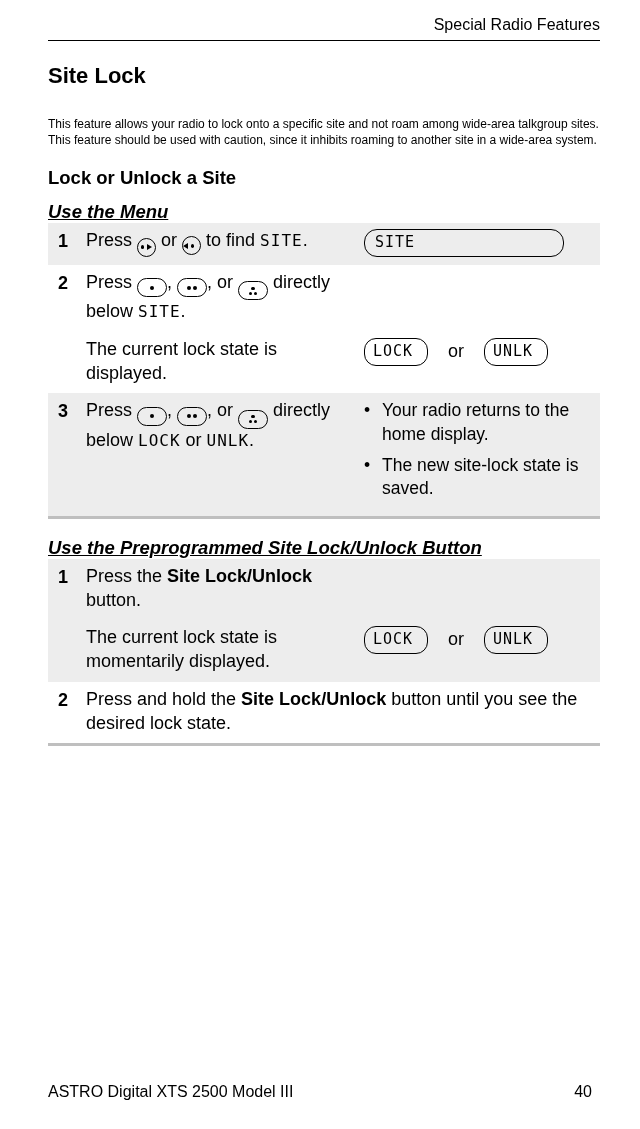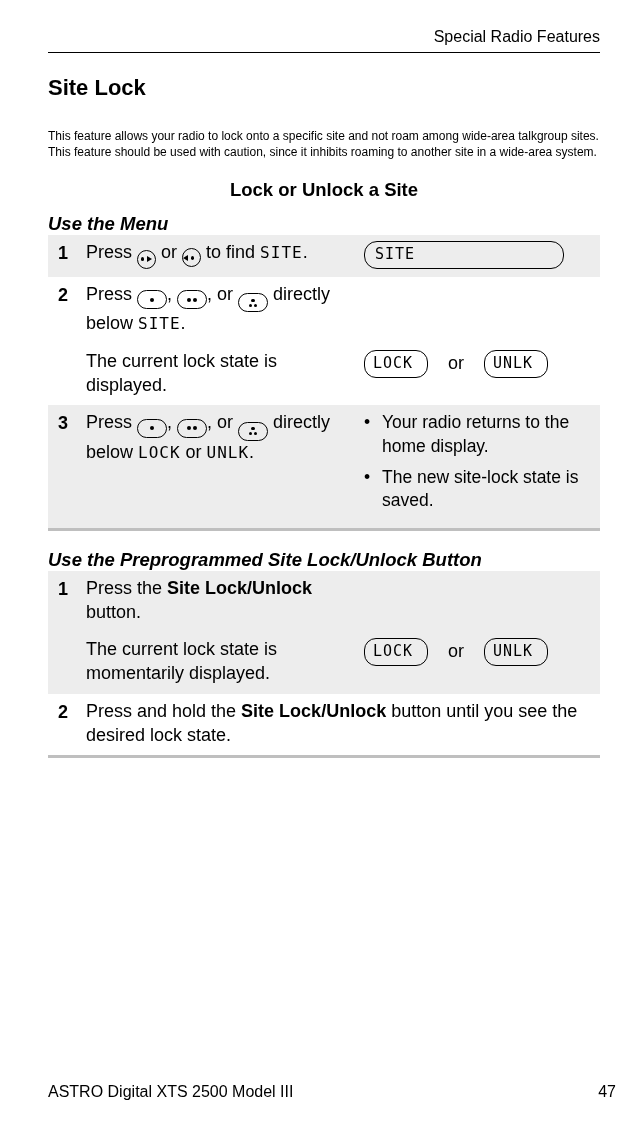--- a/index.html
+++ b/index.html
@@ -1,24 +1,24 @@
 <!DOCTYPE html>
 <html><head>
 <meta charset="utf-8">
 <style>
   * { box-sizing: border-box; margin: 0; padding: 0; }
   html, body { width: 640px; height: 1129px; background: #fff; }
   body { font-family: Arial, Helvetica, sans-serif; color: #000; position: relative; }
-  .page { padding: 28px 40px 0 48px; }
+  .page { padding: 16px 40px 0 48px; }
   .top-label { text-align: right; font-size: 16px; margin-bottom: 6px; }
   .rule { border: none; border-top: 1.6px solid #000; margin: 0 0 22px 0; }
   .h2 { font-size: 22px; font-weight: bold; margin-bottom: 28px; }
   .para { font-size: 12px; line-height: 1.33; margin-bottom: 18px; }
-  .h3 { font-size: 18.5px; font-weight: bold; margin-bottom: 12px; text-align: center; }
-  .h4 { font-size: 18.5px; font-weight: bold; font-style: italic; margin-bottom: 0; }
+  .h3 { font-size: 18.5px; font-weight: bold; margin-bottom: 12px; }
+  .h4 { font-size: 18.5px; font-weight: bold; font-style: italic; margin-bottom: 0; text-decoration: underline; }
 
   .table { width: 100%; border-bottom: 3px solid #bfbfbf; margin-bottom: 18px; }
   .row { display: flex; align-items: flex-start; padding: 6px 4px 8px 4px; }
   .row.shade { background: #ededed; }
   .num { width: 34px; font-weight: bold; font-size: 18px; padding-left: 6px; padding-top: 2px; }
   .left { width: 278px; font-size: 18px; line-height: 1.32; padding-right: 6px; }
   .right { flex: 1; font-size: 17.5px; line-height: 1.32; }
   .right ul { list-style: none; }
   .right li { position: relative; padding-left: 18px; margin-bottom: 8px; }
   .right li::before { content: "•"; position: absolute; left: 0; top: 0; }
@@ -42,21 +42,21 @@
   .sk.three .tri-bot { display:flex; }
   .sk.three .dot { width:3.2px; height:3.2px; margin: .8px 1px; }
 
   
   .nav { display: inline-flex; align-items: center; justify-content: center; gap: 2px; border: 1.4px solid #000; border-radius: 50%; width: 19px; height: 19px; vertical-align: -3px; }
   .nav .dotn { width: 3.5px; height: 3.5px; background: #000; border-radius: 50%; }
   .nav .arr { width: 0; height: 0; border-top: 3.5px solid transparent; border-bottom: 3.5px solid transparent; }
   .nav.right .arr { border-left: 5px solid #000; margin-left: 1px; }
   .nav.left  .arr { border-right: 5px solid #000; margin-right: 1px; }
 
-  .footer { position: absolute; bottom: 28px; left: 48px; right: 24px; display: flex; justify-content: space-between; font-size: 16px; }
+  .footer { position: absolute; bottom: 28px; left: 48px; right: 48px; display: flex; justify-content: space-between; font-size: 16px; }
 </style>
 </head>
 <body>
 
 <div class="page">
   <div class="top-label">Special Radio Features</div>
   <hr class="rule">
 
   <div class="h2">Site Lock</div>
   <p class="para">This feature allows your radio to lock onto a specific site and not roam among wide-area talkgroup sites. This feature should be used with caution, since it inhibits roaming to another site in a wide-area system.</p>
@@ -183,14 +183,14 @@
       <div class="num">2</div>
       <div class="left" style="width:auto; flex:1;">
         <span>Press and hold the </span><b>Site Lock/Unlock</b><span> button until you see the desired lock state.</span>
       </div>
     </div>
   </div>
 </div>
 
 <div class="footer">
   <span>ASTRO Digital XTS 2500 Model III</span>
-  <span>47</span>
+  <span>40</span>
 </div>
 
 </body></html>

